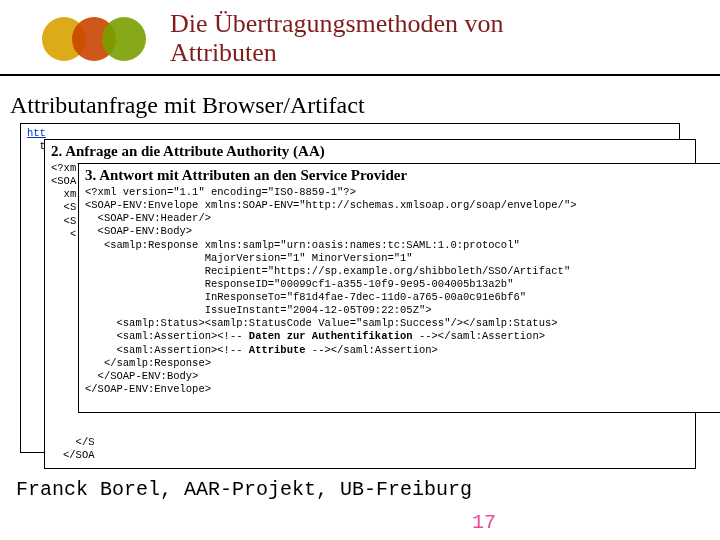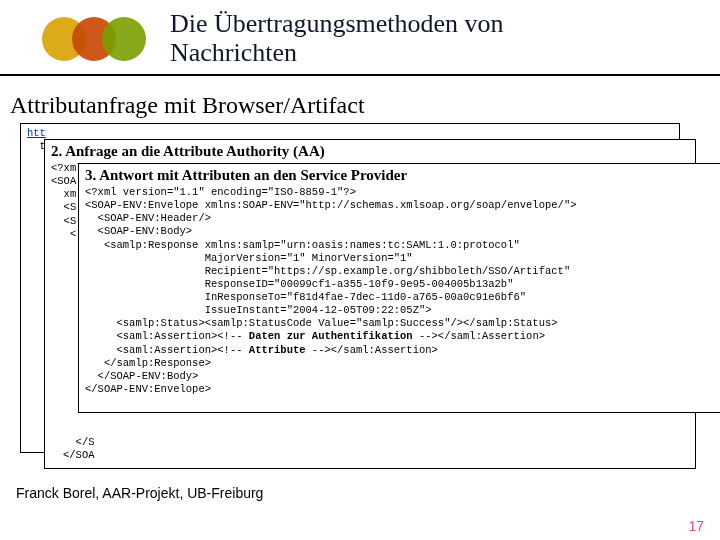--- a/index.html
+++ b/index.html
@@ -43,21 +43,21 @@
     font-weight: bold;
     font-style: italic;
     font-size: 36px;
     color: #002b7a;
     font-family: "Times New Roman", serif;
     letter-spacing: 1px;
   }
   .title {
     font-size: 26px;
     line-height: 1.1;
-    color: #0f172a;
+    color: #7f1d1d;
   }
   .subtitle {
     font-size: 24px;
     padding: 16px 10px 2px 10px;
   }
   .stack {
     position: relative;
     margin: 2px 20px 0 20px;
     height: 370px;
   }
@@ -84,40 +84,40 @@
   .http { color: #0033cc; text-decoration: underline; }
   .b { font-weight: bold; }
   .card1 { left:0; top:0; width:660px; height:330px; }
   .card2 { left:24px; top:16px; width:652px; height:330px; }
   .card3 { left:58px; top:40px; width:678px; height:250px; }
   .footer {
     position: absolute;
     bottom: 6px;
     left: 0;
     right: 0;
-    font-size: 14px;
+    font-size: 20px;
     padding: 0 16px;
     display: flex;
-    justify-content: space-between;
-    font-family: Liberation Sans, sans-serif;
+    justify-content: flex-start;
+    font-family: Liberation Mono, monospace;
   }
   .pagenum { color: #ec4899; margin-top: 33px; }
 </style>
 </head>
 <body>
 
 <div class="header">
   <div class="logo">
     <div class="circ c1"></div>
     <div class="circ c2"></div>
     <div class="circ c3"></div>
   </div>
   <div class="title">
     <span>Die Übertragungsmethoden von</span><br>
-    <span>Nachrichten</span>
+    <span>Attributen</span>
   </div>
 </div>
 
 <div class="subtitle">Attributanfrage mit Browser/Artifact</div>
 
 <div class="stack">
 
   <div class="card card1">
     <pre><span class="http">htt</span>
 <span>  t</span></pre>

